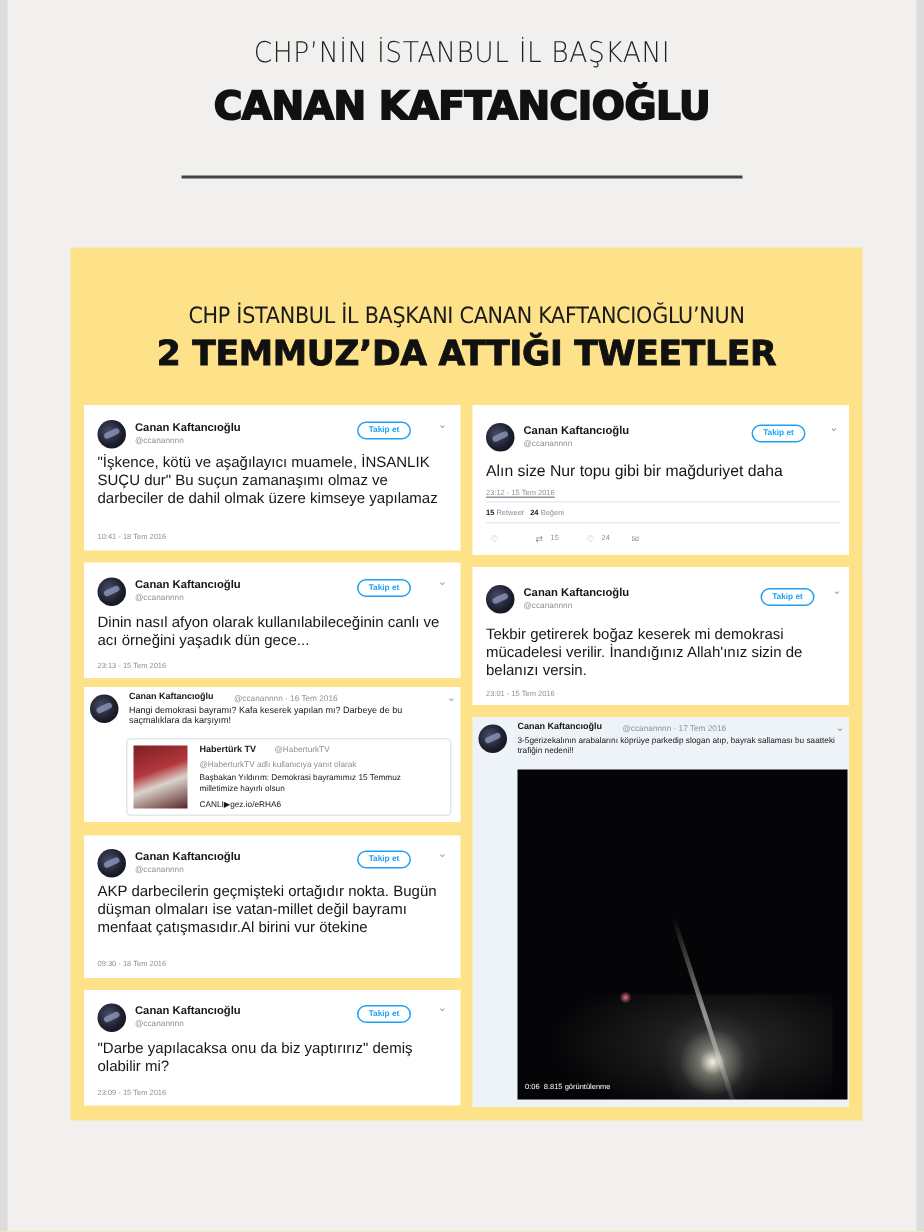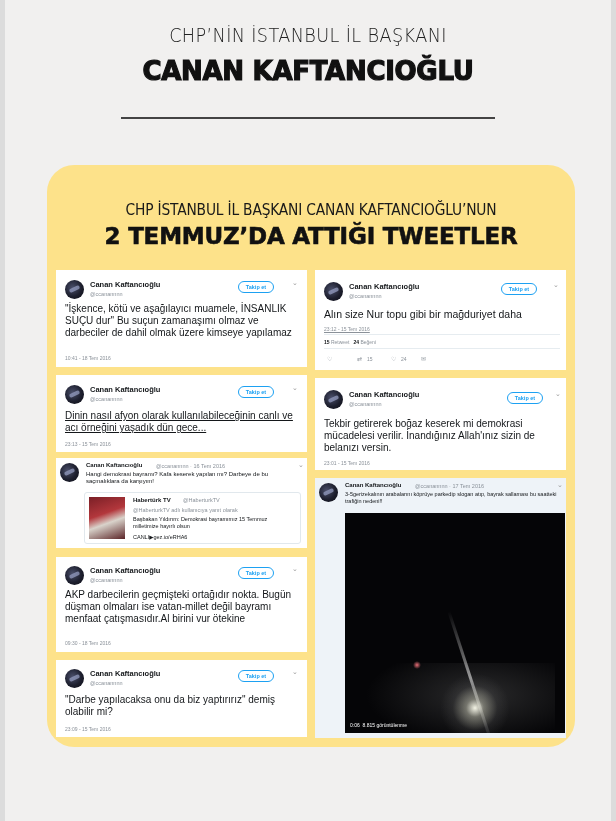--- a/index.html
+++ b/index.html
@@ -24,21 +24,20 @@
     position: absolute; top: 56px; left: 0; width: 616px;
     font-family: "DejaVu Sans", sans-serif; font-weight: 900;
     font-size: 26px; color: #111; letter-spacing: -0.3px;
     -webkit-text-stroke: 1.2px #111;
   }
   .header-rule { position: absolute; left: 121px; top: 117px; width: 374px; height: 2px; background: #444; }
 
   .panel {
     position: absolute; left: 47px; top: 165px; width: 528px; height: 582px;
     background: #fde28a;
-    border-radius: 27px;
   }
   .panel-sub {
     position: absolute; top: 36px; left: 0; width: 528px; text-align: center;
     font-family: "DejaVu Sans", sans-serif; font-size: 15px; color: #1a1a1a;
     letter-spacing: -0.2px; transform: scaleX(0.92);
   }
   .panel-title {
     position: absolute; top: 58px; left: 0; width: 528px; text-align: center;
     font-family: "DejaVu Sans", sans-serif; font-weight: bold; font-size: 23px;
     color: #111; -webkit-text-stroke: 0.6px #111; letter-spacing: -0.2px;
@@ -123,21 +122,21 @@
     <div class="tweet-text" style="left:9px; top:33px; width:236px; font-size:10px;">"İşkence, kötü ve aşağılayıcı muamele, İNSANLIK SUÇU dur" Bu suçun zamanaşımı olmaz ve darbeciler de dahil olmak üzere kimseye yapılamaz</div>
     <div class="ts" style="left:9px; top:85px;">10:41 - 18 Tem 2016</div>
   </div>
 
   <div class="card" style="left:9px; top:210px; width:251px; height:77px;">
     <div class="avatar" style="left:9px; top:10px;"></div>
     <div class="name" style="left:34px; top:10px;">Canan Kaftancıoğlu</div>
     <div class="handle" style="left:34px; top:21px;">@ccanannnn</div>
     <div class="follow" style="left:182px; top:11px;">Takip et</div>
     <div class="chev" style="left:236px; top:9px;">⌄</div>
-    <div class="tweet-text" style="left:9px; top:35px; width:236px; font-size:10px;text-decoration:underline;">Dinin nasıl afyon olarak kullanılabileceğinin canlı ve acı örneğini yaşadık dün gece...</div>
+    <div class="tweet-text" style="left:9px; top:35px; width:236px; font-size:10px;">Dinin nasıl afyon olarak kullanılabileceğinin canlı ve acı örneğini yaşadık dün gece...</div>
     <div class="ts" style="left:9px; top:66px;">23:13 - 15 Tem 2016</div>
   </div>
 
   <div class="card" style="left:9px; top:293px; width:251px; height:90px;">
     <div class="avatar" style="left:4px; top:5px;"></div>
     <div class="name" style="left:30px; top:4px; font-size:6px;">Canan Kaftancıoğlu</div>
     <div class="handle" style="left:100px; top:5px; font-size:5.5px;">@ccanannnn · 16 Tem 2016</div>
     <div class="chev" style="left:242px; top:3px;">⌄</div>
     <div class="tweet-text" style="left:30px; top:13px; width:200px; font-size:6px;">Hangi demokrasi bayramı? Kafa keserek yapılan mı? Darbeye de bu saçmalıklara da karşıyım!</div>
     <div class="embed" style="left:28px; top:34px; width:217px; height:52px;">

